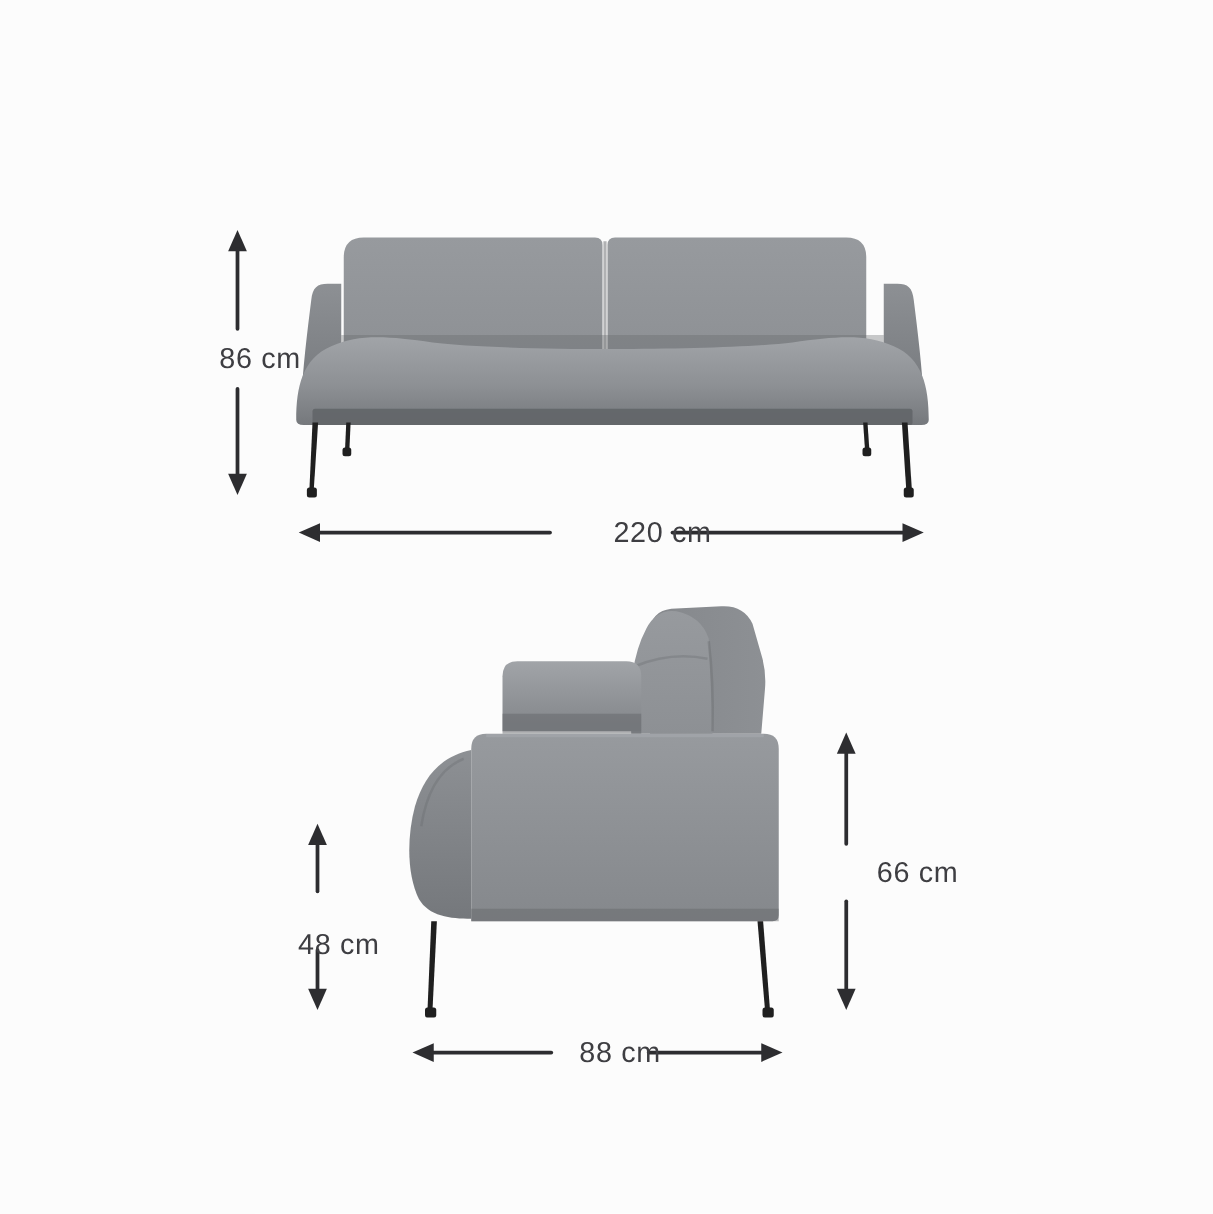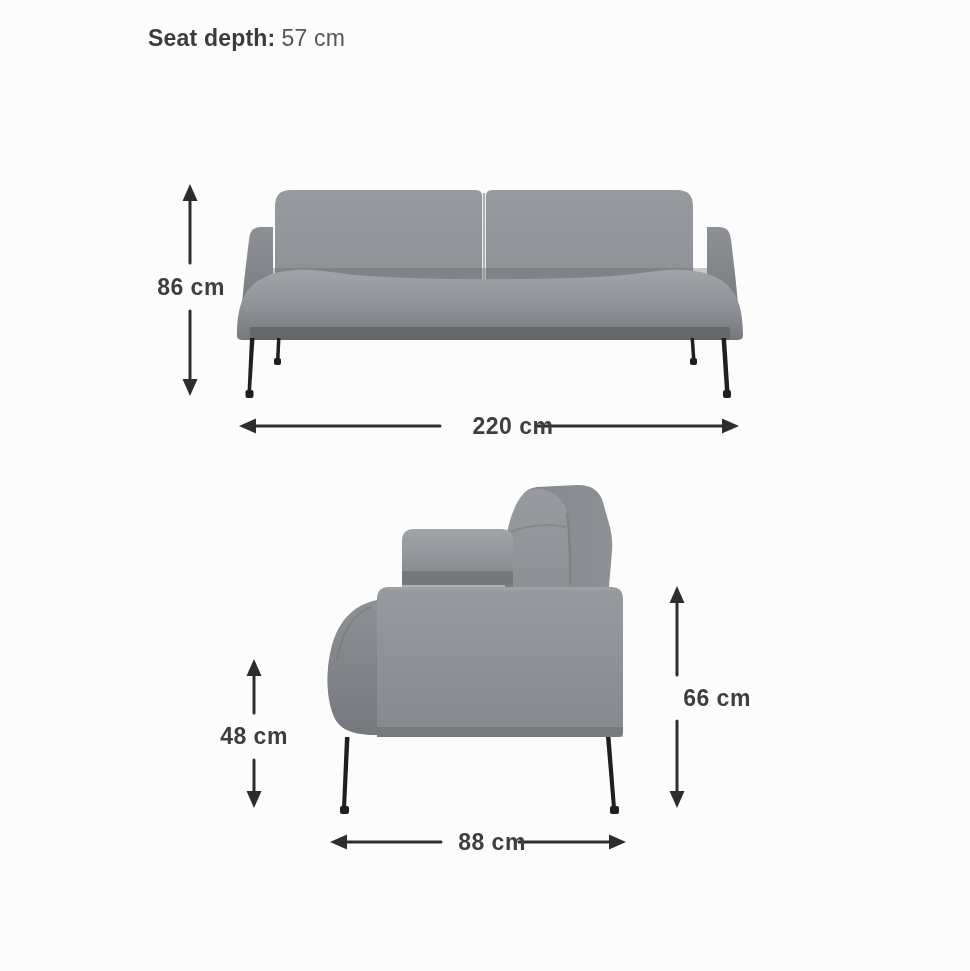--- a/index.html
+++ b/index.html
@@ -13,37 +13,34 @@
   .scene{position:absolute;left:0;top:0;}
   .header{
     position:absolute;left:148px;top:25px;
     font-size:23px;line-height:26px;white-space:nowrap;
   }
   .hd-label{font-weight:700;color:var(--text-strong,#3b3b3e);letter-spacing:.2px;}
   .hd-value{font-weight:400;color:var(--text-soft,#55555a);margin-left:6px;letter-spacing:.2px;}
   .dim{
     position:absolute;
     transform:translate(-50%,-50%);
-    font-size:23px;font-weight:700;
+    font-size:23px;font-weight:400;
     color:var(--dim-text,#3e3e42);
-    letter-spacing:.5px;white-space:nowrap;
+    letter-spacing:.5px;white-space:nowrap;margin-left:17px;
   }
   .arrow-line{stroke:var(--arrow,#2d2d30);stroke-width:3;stroke-linecap:round;fill:none;}
   .arrow-head{fill:var(--arrow,#2d2d30);stroke:none;}
   .leg{fill:var(--leg,#1f1f1f);}
   .seam{stroke:var(--sofa-shadow,#636669);fill:none;}
 </style>
 </head>
 <body>
 
 <div class="canvas">
 
-  <div class="header">
-    <span class="hd-label">Seat depth:</span><span class="hd-value">57 cm</span>
-  </div>
 
   <svg class="scene" width="970" height="971" viewBox="0 0 970 971">
     <defs>
       <linearGradient id="gCushion" x1="0" y1="0" x2="0" y2="1">
         <stop offset="0" style="stop-color:var(--sofa-light,#979a9e)"></stop>
         <stop offset="1" style="stop-color:var(--sofa-body,#8d9094)"></stop>
       </linearGradient>
       <linearGradient id="gArm" x1="0" y1="0" x2="0" y2="1">
         <stop offset="0" style="stop-color:var(--sofa-body,#8d9094)"></stop>
         <stop offset="1" style="stop-color:var(--sofa-dark,#75787c)"></stop>
@@ -140,16 +137,16 @@
     <g>
       <polygon class="arrow-head" points="330,842 347,834.5 347,849.5"></polygon>
       <line class="arrow-line" x1="345" y1="842" x2="441" y2="842"></line>
       <line class="arrow-line" x1="519" y1="842" x2="611" y2="842"></line>
       <polygon class="arrow-head" points="626,842 609,834.5 609,849.5"></polygon>
     </g>
   </svg>
 
   <span class="dim" style="left:191px;top:287px;">86 cm</span>
   <span class="dim" style="left:513px;top:426px;">220 cm</span>
-  <span class="dim" style="left:254px;top:736px;text-align:center;">48 cm</span>
+  <span class="dim" style="left:254px;top:756px;text-align:center;">48 cm</span>
   <span class="dim" style="left:717px;top:698px;">66 cm</span>
-  <span class="dim" style="left:492px;top:842px;">88 cm</span>
+  <span class="dim" style="left:479px;top:842px;">88 cm</span>
 </div>
 
 </body></html>

